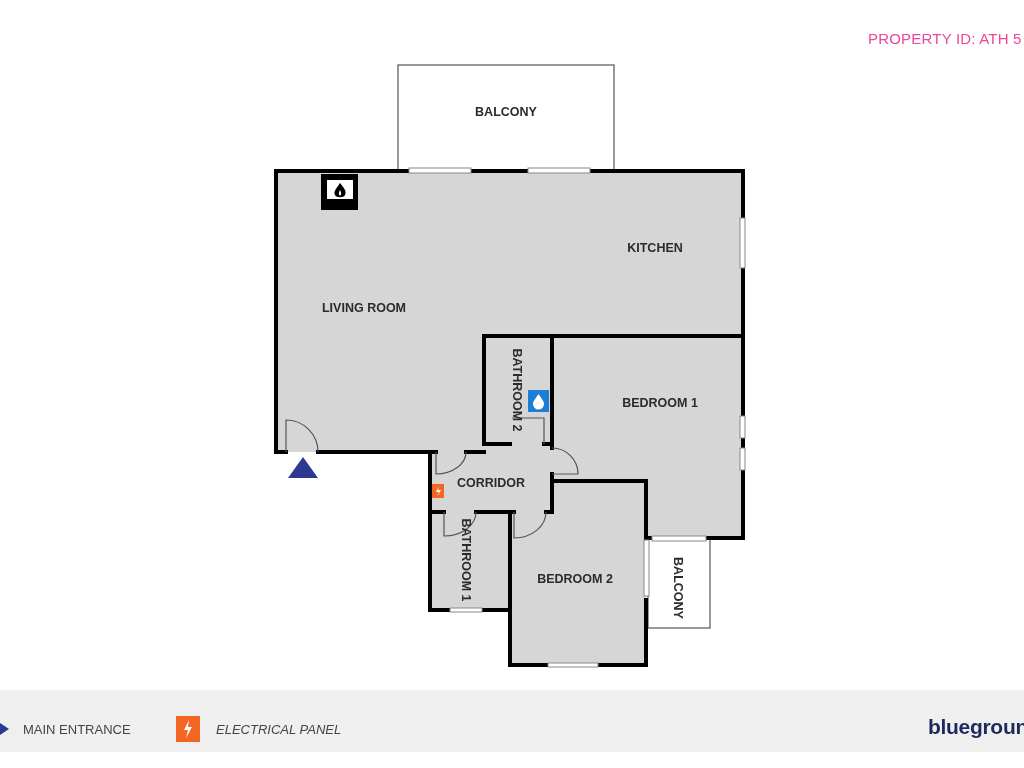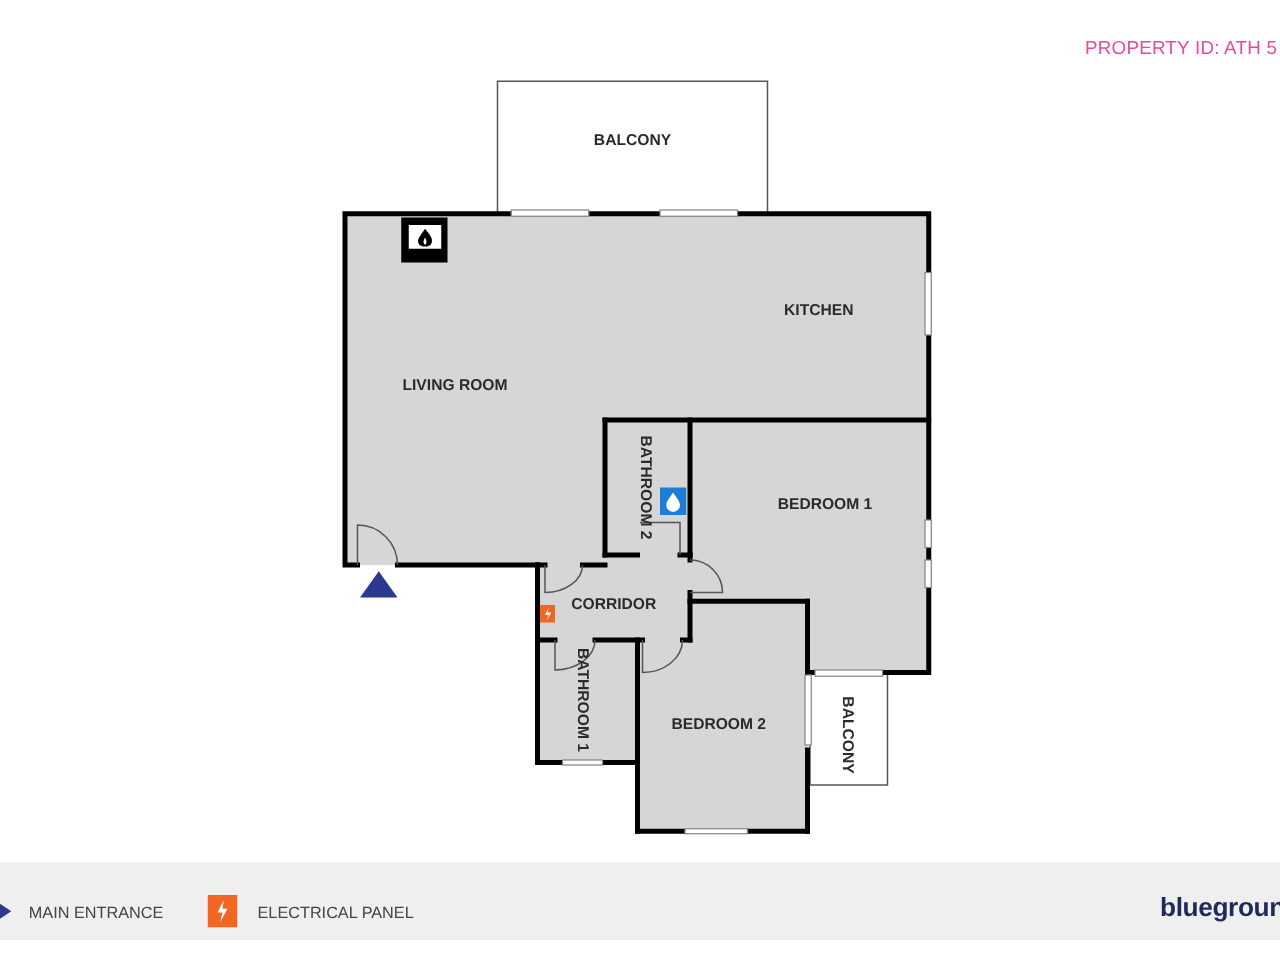--- a/index.html
+++ b/index.html
@@ -131,21 +131,21 @@
 
 <div class="legend">
   <div class="legend-item" style="left:0;">
     <div class="legend-icon" style="width:10px;margin-right:13px;">
       <svg width="10" height="14" viewBox="0 0 10 14">
           <polygon points="0,1 9,7 0,13" fill="#2b3990"></polygon>
         </svg>
     </div>
     <span class="legend-text">MAIN ENTRANCE</span>
   </div>
-  <div class="legend-item" style="left:166px;">
+  <div class="legend-item" style="left:176px;font-style:italic;">
     <div class="legend-icon">
       <svg width="24" height="26" viewBox="0 0 24 26">
           <rect width="24" height="26" fill="#f26522"></rect>
           <path d="M13,4 L8,14 L12,14 L10,22 L16,11 L12,11 Z" fill="#fff"></path>
         </svg>
     </div>
     <span class="legend-text">ELECTRICAL PANEL</span>
   </div>
   <div class="brand" style="top:25px;">bluegroun</div>
 </div>

